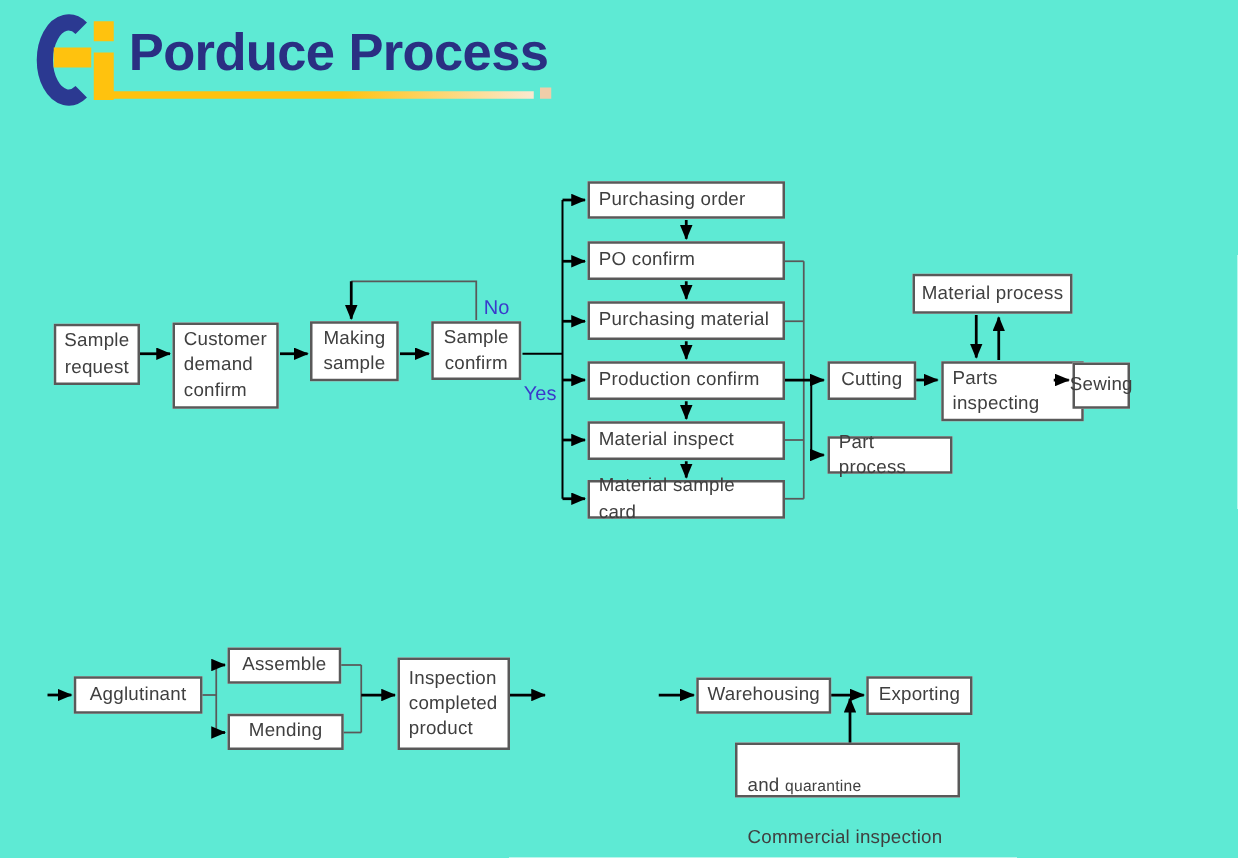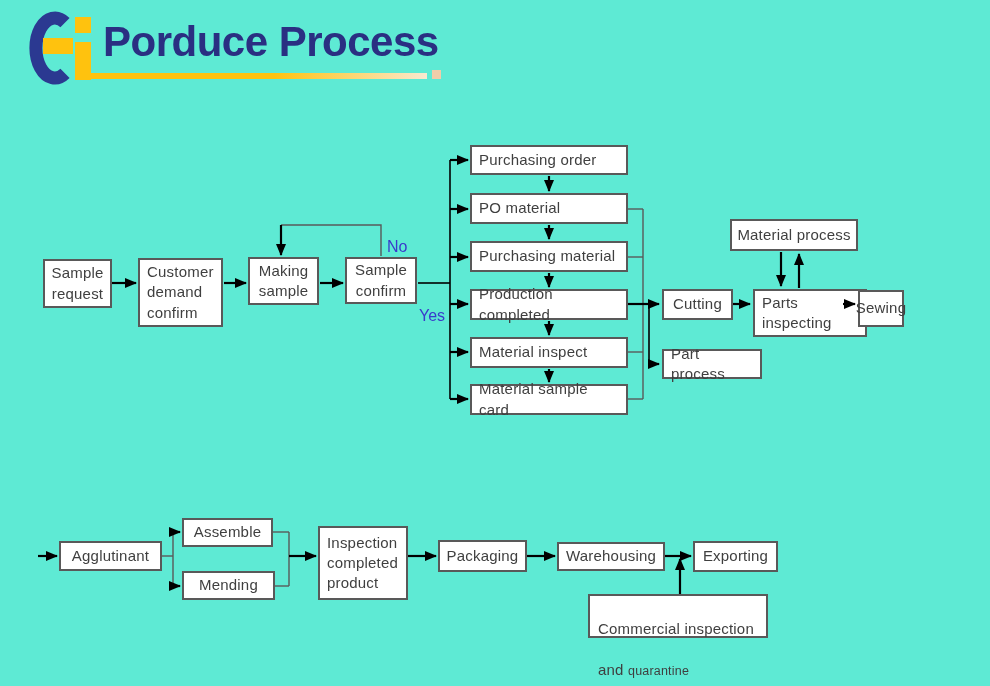--- a/index.html
+++ b/index.html
@@ -44,44 +44,43 @@
   <div class="node c" style="left:43px;top:259px;width:69px;height:49px">Sample
 request</div>
   <div class="node" style="left:138px;top:258px;width:85px;height:69px">Customer
 demand
 confirm</div>
   <div class="node c" style="left:248px;top:257px;width:71px;height:48px">Making
 sample</div>
   <div class="node c" style="left:345px;top:257px;width:72px;height:47px">Sample
 confirm</div>
   <div class="node" style="left:470px;top:145px;width:158px;height:30px">Purchasing order</div>
-  <div class="node" style="left:470px;top:193px;width:158px;height:31px">PO material</div>
+  <div class="node" style="left:470px;top:193px;width:158px;height:31px">PO confirm</div>
   <div class="node" style="left:470px;top:241px;width:158px;height:31px">Purchasing material</div>
-  <div class="node" style="left:470px;top:289px;width:158px;height:31px">Production completed</div>
+  <div class="node" style="left:470px;top:289px;width:158px;height:31px">Production confirm</div>
   <div class="node" style="left:470px;top:337px;width:158px;height:31px">Material inspect</div>
   <div class="node" style="left:470px;top:384px;width:158px;height:31px">Material sample card</div>
   <div class="node c" style="left:662px;top:289px;width:71px;height:31px">Cutting</div>
   <div class="node c" style="left:730px;top:219px;width:128px;height:32px">Material process</div>
   <div class="node" style="left:753px;top:289px;width:114px;height:48px">Parts
 inspecting</div>
   <div class="node c" style="left:858px;top:290px;width:46px;height:37px">Sewing</div>
   <div class="node" style="left:662px;top:349px;width:100px;height:30px">Part process</div>
 
   <div class="node c" style="left:59px;top:541px;width:103px;height:30px">Agglutinant</div>
   <div class="node c" style="left:182px;top:518px;width:91px;height:29px">Assemble</div>
   <div class="node c" style="left:182px;top:571px;width:93px;height:29px">Mending</div>
   <div class="node" style="left:318px;top:526px;width:90px;height:74px">Inspection
 completed
 product</div>
-  <div class="node c" style="left:438px;top:540px;width:89px;height:32px">Packaging</div>
   <div class="node c" style="left:557px;top:542px;width:108px;height:29px">Warehousing</div>
   <div class="node c" style="left:693px;top:541px;width:85px;height:31px">Exporting</div>
   <div class="node blk" style="left:588px;top:594px;width:180px;height:44px">
+    <div><span>and </span><span class="small">quarantine</span></div>
     <div>Commercial inspection</div>
-    <div><span>and </span><span class="small">quarantine</span></div>
   </div>
 
   <svg class="wires" width="990" height="686" viewBox="0 0 990 686">
     <defs>
       <marker id="ah" viewBox="0 0 12 10" markerWidth="12" markerHeight="10" refX="11" refY="5" orient="auto" markerUnits="userSpaceOnUse">
         <path d="M0,0 L12,5 L0,10 Z" fill="#000"></path>
       </marker>
     </defs>
 
     <line class="ar" x1="112" y1="283" x2="136" y2="283"></line>

